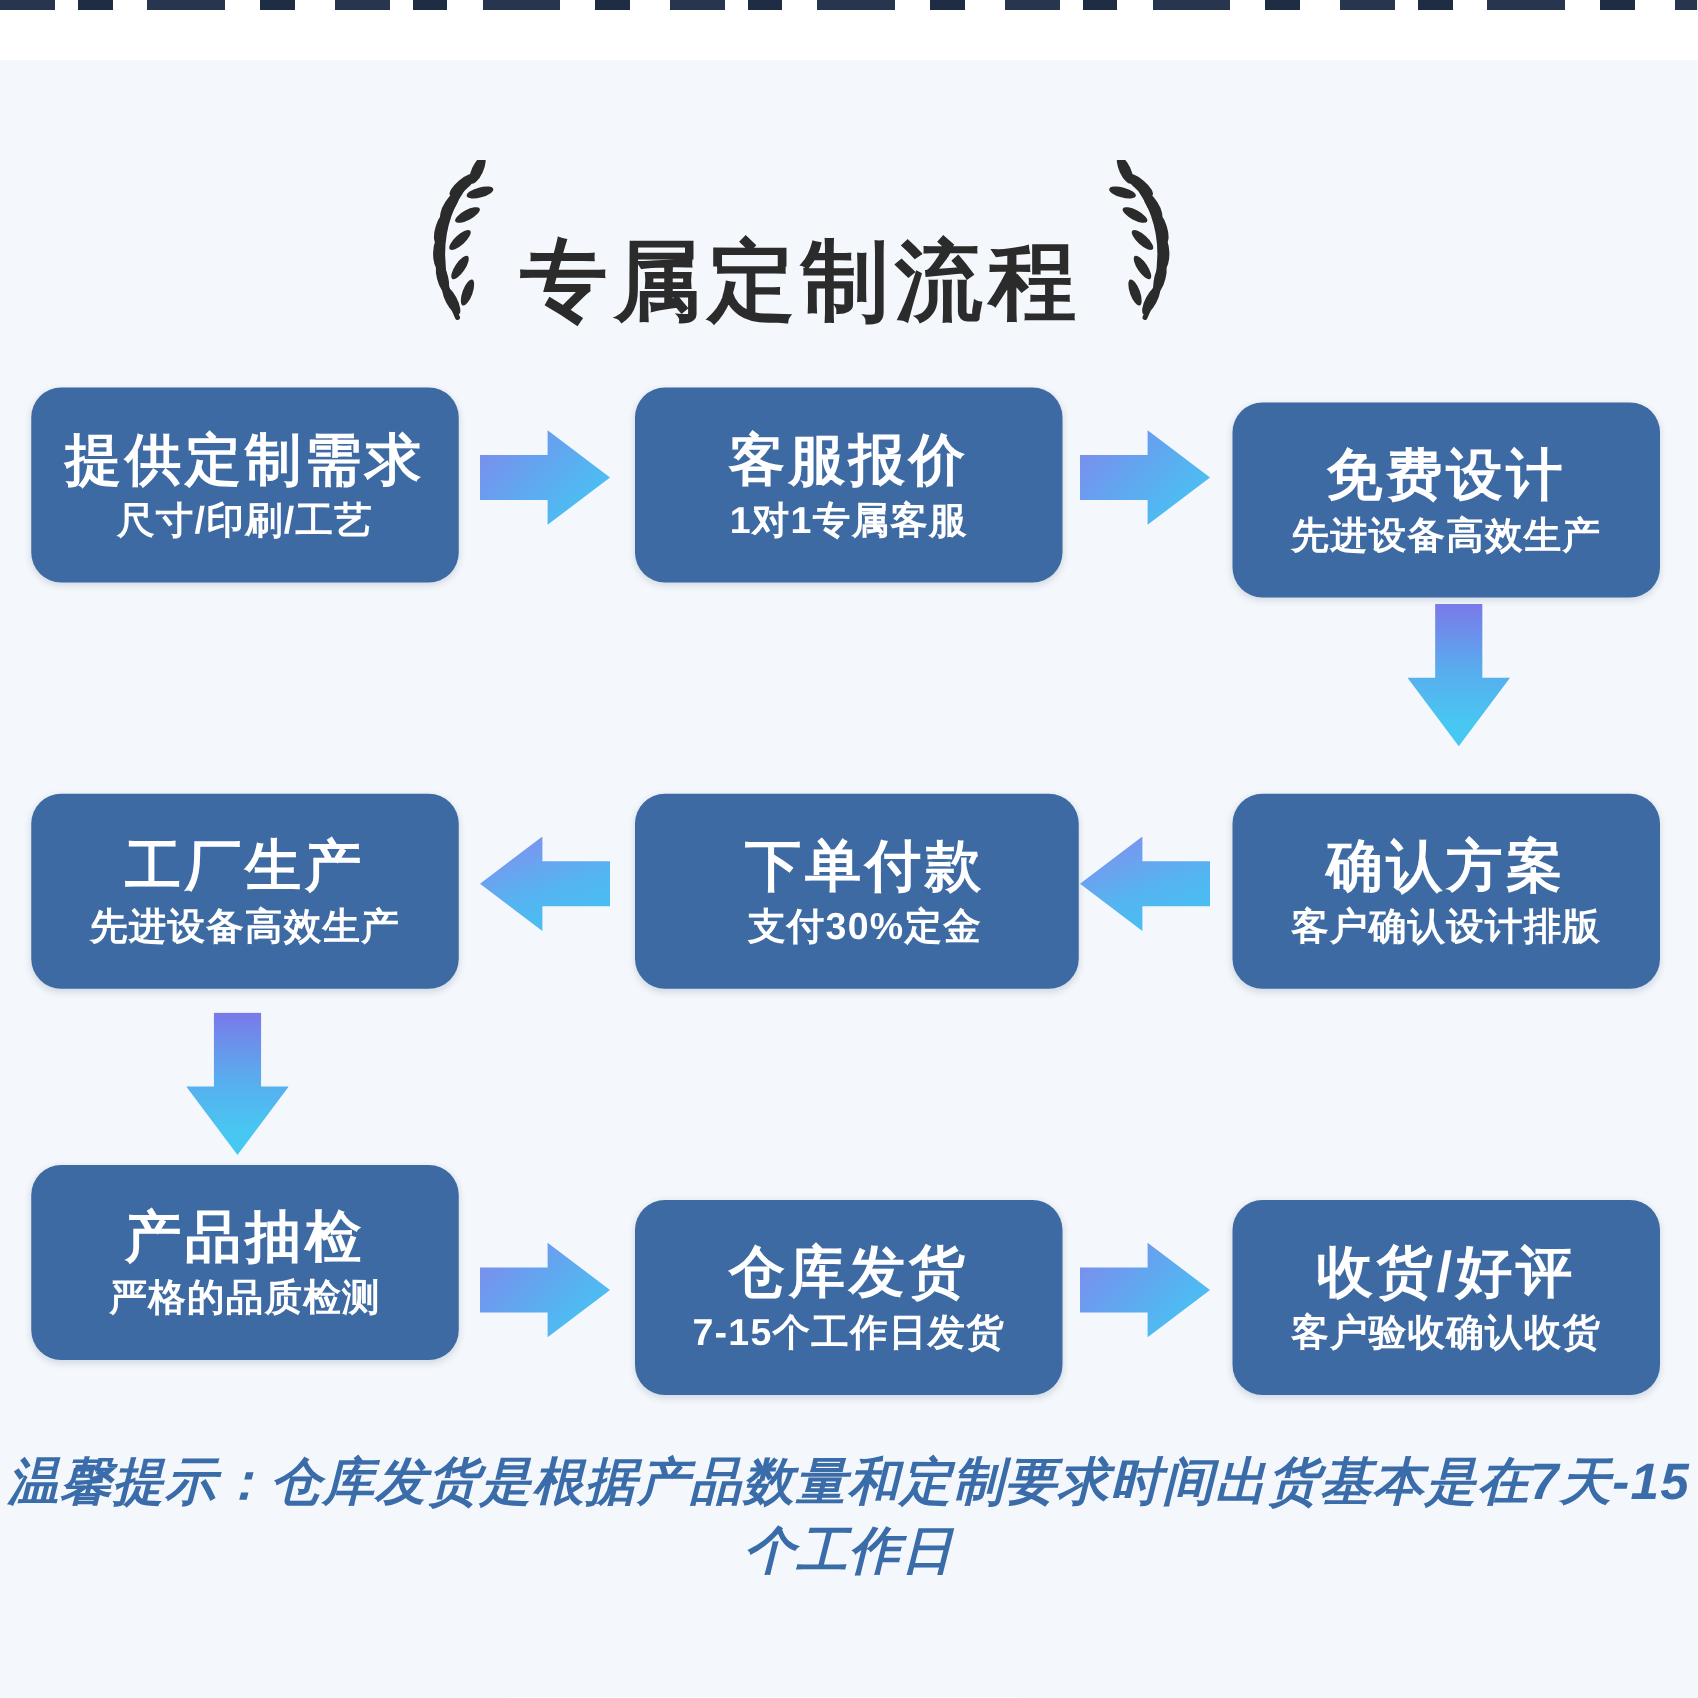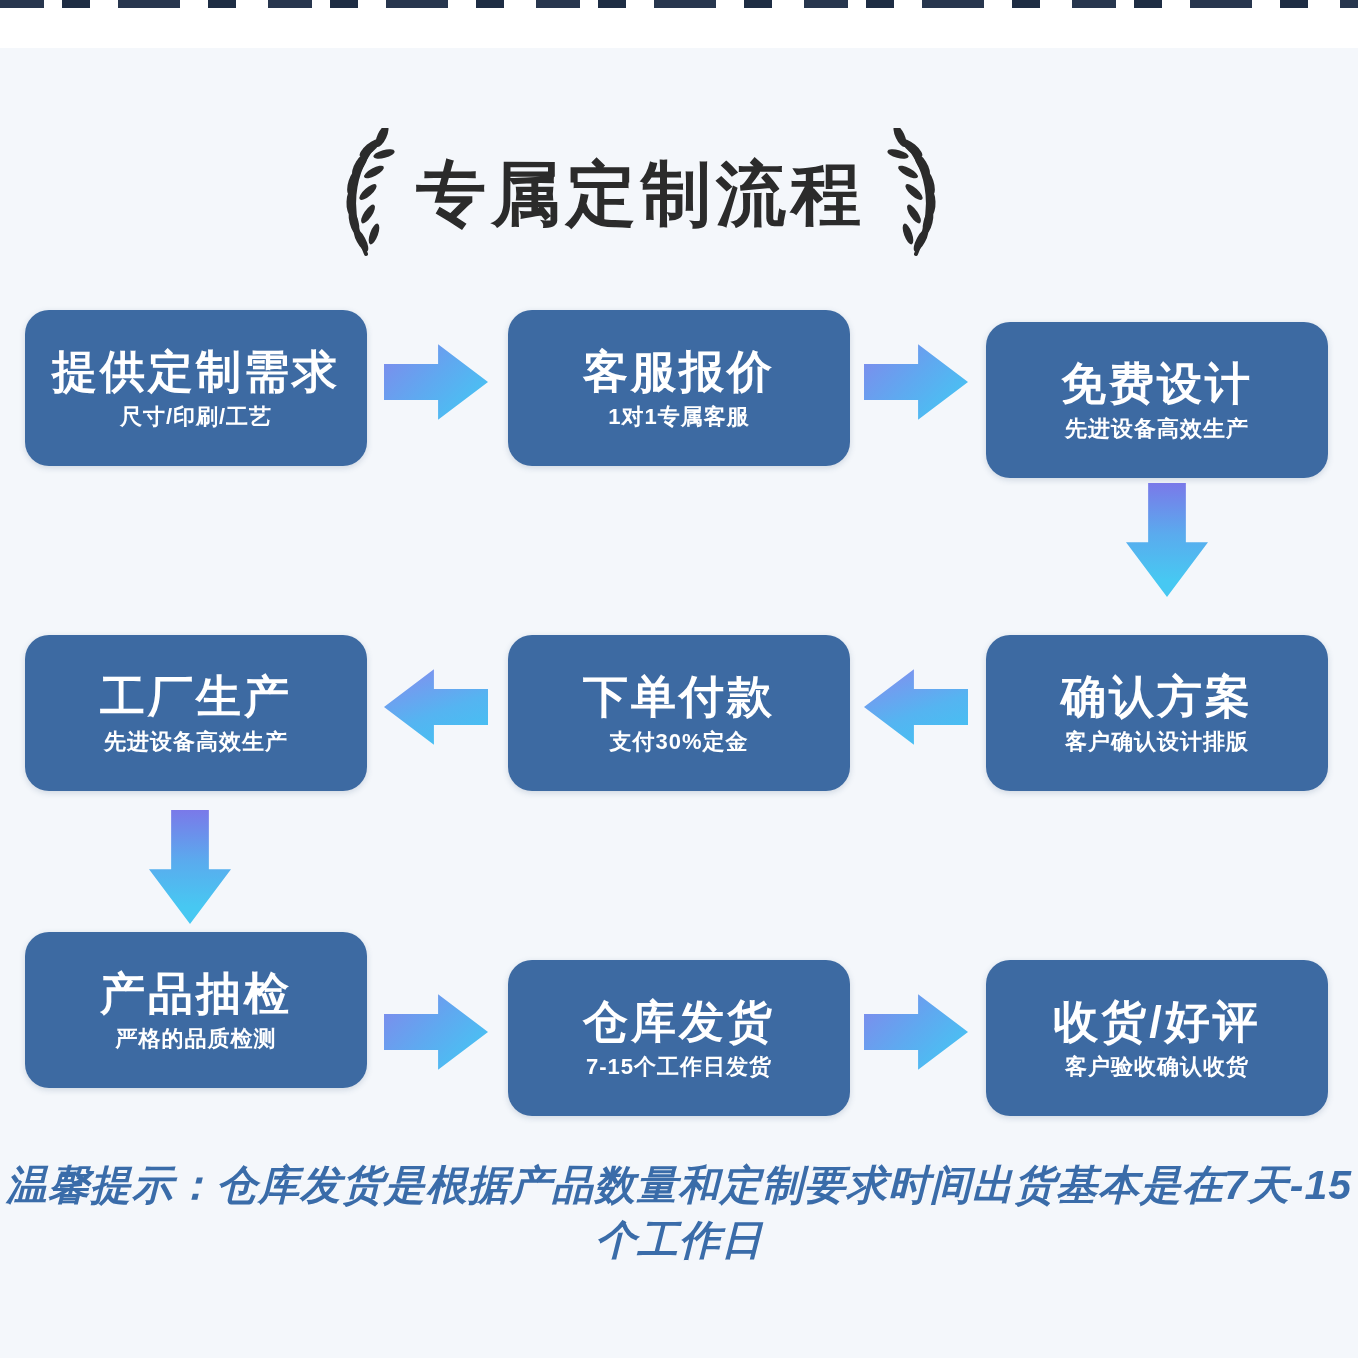--- a/index.html
+++ b/index.html
@@ -7,30 +7,30 @@
   .canvas{position:relative;width:1358px;height:1358px;background:#ffffff;overflow:hidden;margin:0 auto;}
   .bg{position:absolute;left:0;top:48px;width:1358px;height:1310px;background:#f4f7fb;}
   
   .top-dashes{position:absolute;top:0;left:0;width:1358px;height:8px;
     background:repeating-linear-gradient(90deg,
       #27364e 0 44px, transparent 44px 62px,
       #1e2d44 62px 90px, transparent 90px 118px,
       #27364e 118px 180px, transparent 180px 208px,
       #1e2d44 208px 236px, transparent 236px 268px);}
   
-  .heading{position:absolute;top:128px;left:0;width:1282px;display:flex;align-items:center;justify-content:center;gap:18px;}
+  .heading{position:absolute;top:128px;left:0;width:1282px;display:flex;align-items:flex-end;justify-content:center;gap:18px;}
   .heading .title{font-size:70px;font-weight:900;color:#2b2b2b;letter-spacing:5px;line-height:1;}
   .laurel{width:74px;height:132px;}
   .laurel.right{transform:scaleX(-1);}
   
   .step{position:absolute;width:342px;height:156px;background:#3d6aa2;border-radius:24px;
     color:#ffffff;display:flex;flex-direction:column;align-items:center;justify-content:center;gap:12px;
     box-shadow:0 2px 6px rgba(40,70,110,.18);}
   .step .t{font-size:45px;font-weight:800;letter-spacing:3px;line-height:1;}
-  .step .s{font-size:22px;font-weight:700;letter-spacing:1px;line-height:1;}
+  .step .s{font-size:30px;font-weight:700;letter-spacing:1px;line-height:1;}
   
   .arr{position:absolute;}
   .arr-right{width:104px;height:86px;
     background:linear-gradient(135deg,#8386ec 0%,#5fa9f0 48%,#3ecdf4 100%);
     clip-path:polygon(0% 29%,52% 29%,52% 6%,100% 50%,52% 94%,52% 71%,0% 71%);}
   .arr-left{width:104px;height:86px;
     background:linear-gradient(160deg,#8d87ee 0%,#55b4f1 55%,#3ec6f3 100%);
     clip-path:polygon(100% 29%,48% 29%,48% 6%,0% 50%,48% 94%,48% 71%,100% 71%);}
   .arr-down{width:82px;height:114px;
     background:linear-gradient(180deg,#7a79e9 0%,#5aabee 45%,#47c8f2 85%);
@@ -99,21 +99,21 @@
     <div class="s">先进设备高效生产</div>
   </div>
 
   <div class="arr arr-down" style="left:1126px;top:483px;"></div>
 
   <div class="step" style="left:25px;top:635px;">
     <div class="t">工厂生产</div>
     <div class="s">先进设备高效生产</div>
   </div>
   <div class="arr arr-left" style="left:384px;top:664px;"></div>
-  <div class="step" style="left:508px;top:635px;">
+  <div class="step" style="left:508px;top:635px;padding-left:13px;">
     <div class="t">下单付款</div>
     <div class="s">支付30%定金</div>
   </div>
   <div class="arr arr-left" style="left:864px;top:664px;"></div>
   <div class="step" style="left:986px;top:635px;">
     <div class="t">确认方案</div>
     <div class="s">客户确认设计排版</div>
   </div>
 
   <div class="arr arr-down" style="left:149px;top:810px;"></div>

